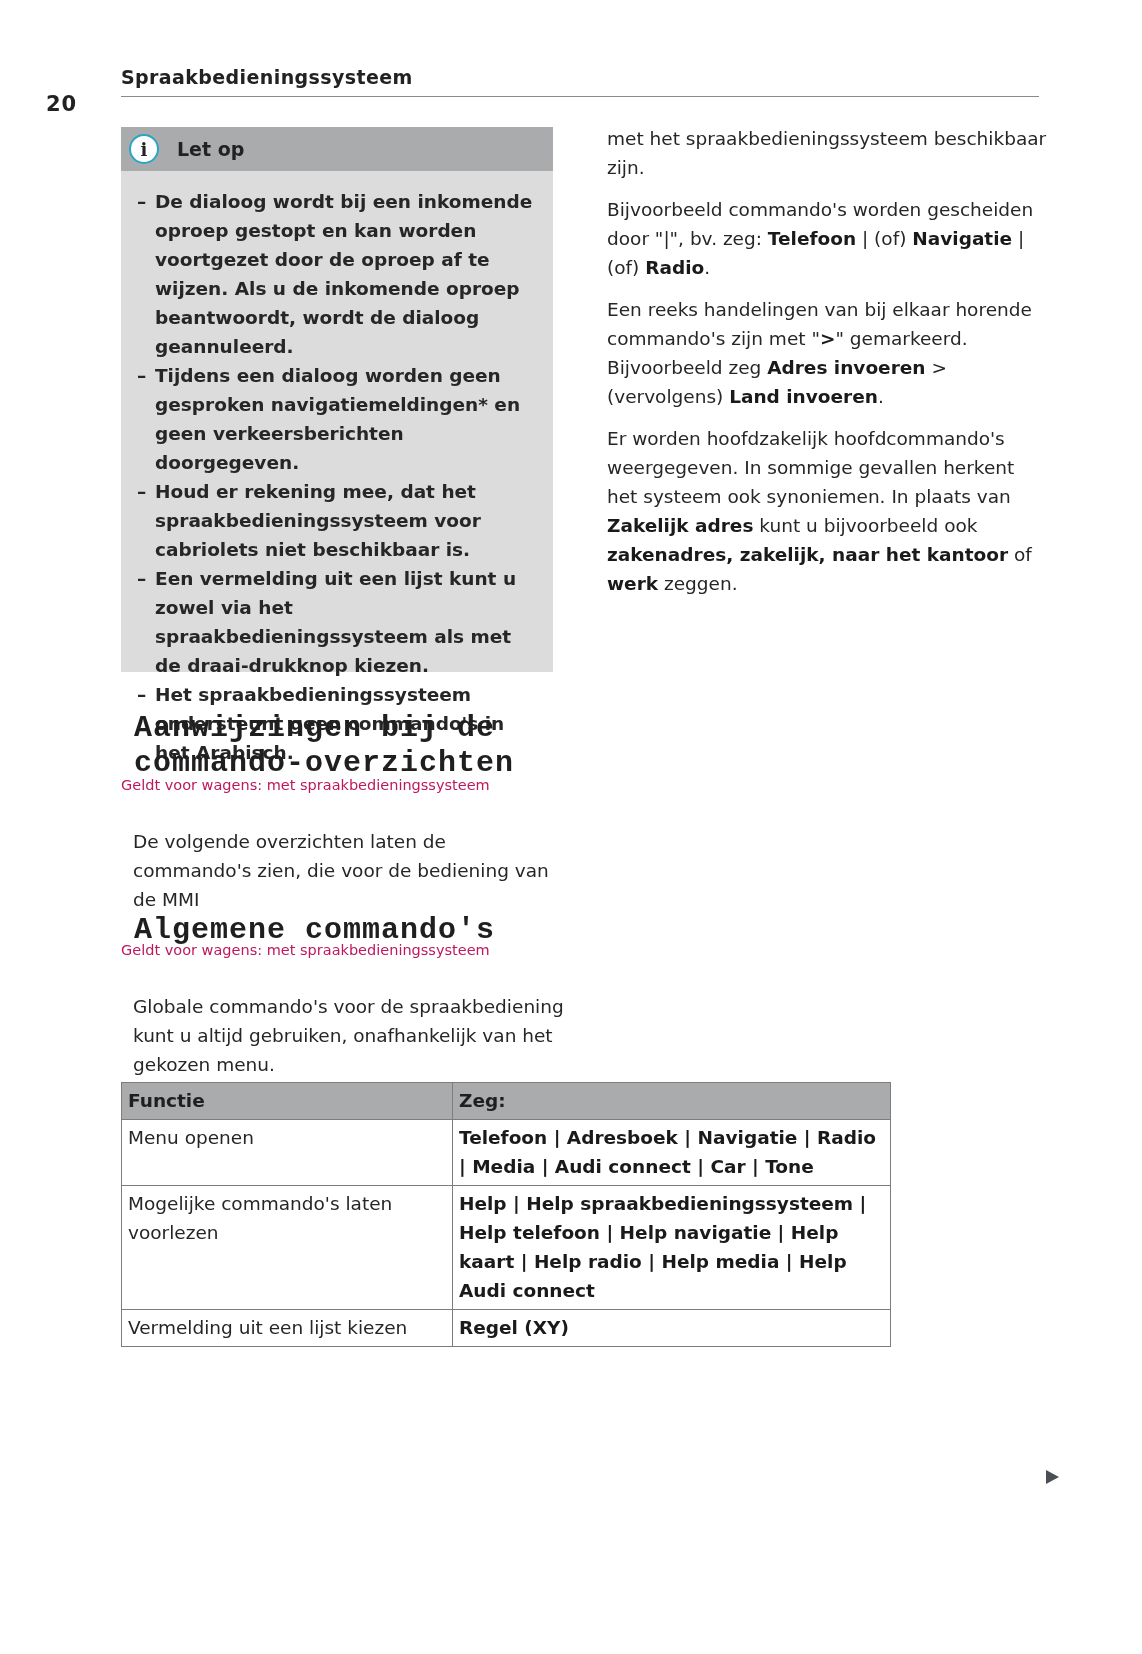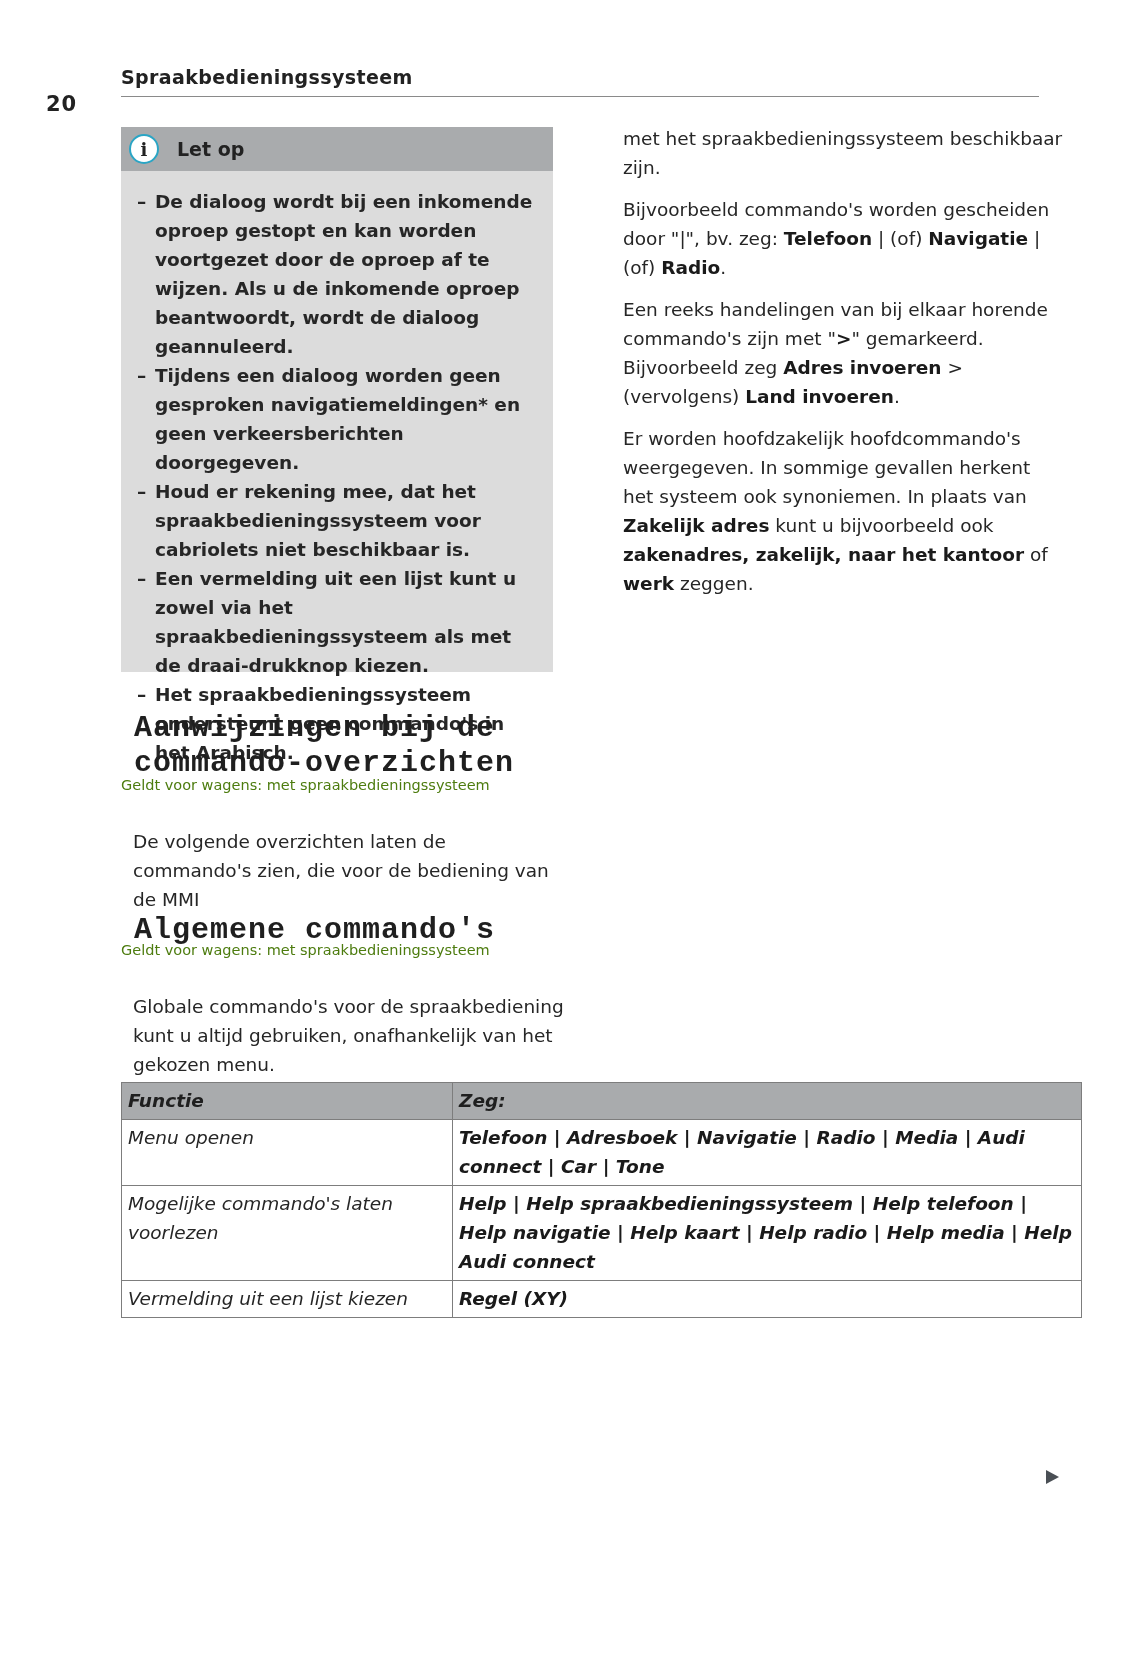--- a/index.html
+++ b/index.html
@@ -11,29 +11,29 @@
 
   .note-box { position:absolute; left:121px; top:127px; width:432px; height:545px; background:#dcdcdc; }
   .note-head { height:44px; background:#a9abad; display:flex; align-items:center; padding-left:8px; }
   .info-icon { width:30px; height:30px; border-radius:50%; background:#ffffff; border:2.5px solid #2aa5c5; box-sizing:border-box;
                display:flex; align-items:center; justify-content:center; font-family:"DejaVu Serif", serif; font-weight:bold; font-size:18px; color:#222; }
   .note-title { margin-left:18px; font-size:19px; font-weight:bold; color:#222; }
   .note-list { list-style:none; margin:0; padding:16px 14px 0 16px;font-weight:bold; }
   .note-list li { position:relative; padding-left:18px; font-size:18.5px; line-height:29px; color:#262626; }
   .note-list li::before { content:"–"; position:absolute; left:0; top:0; }
 
-  .col-right { position:absolute; left:607px; top:124px; width:440px;margin-left:16px; }
+  .col-right { position:absolute; left:607px; top:124px; width:440px; }
   .para { font-size:18.5px; line-height:29px; color:#262626; margin:0 0 13px 0; }
   .para b { font-weight:bold; color:#1a1a1a; }
 
   .h2 { position:absolute; left:121px; font-size:30px; font-weight:bold; line-height:35px; letter-spacing:1px; color:#1f1f1f; margin:13px;font-family:Liberation Mono, monospace; }
-  .applies { position:absolute; left:121px; font-size:14.5px; color:#4d7c0f; }
+  .applies { position:absolute; left:121px; font-size:14.5px; color:#be185d; }
   .body-para { position:absolute; left:121px; width:440px; font-size:18.5px; line-height:29px; color:#262626; margin:12px; }
 
-  table.cmd { position:absolute; left:121px; top:1082px; width:961px; border-collapse:collapse;font-style:italic; }
+  table.cmd { position:absolute; left:121px; top:1082px; width:770px; border-collapse:collapse; }
   table.cmd th, table.cmd td { border:1.5px solid #7d7d7d; vertical-align:top; text-align:left; padding:3px 6px 4px 6px;
                                font-size:18.5px; line-height:29px; }
   table.cmd th { background:#a9abad; font-weight:bold; color:#1f1f1f; }
   table.cmd td.fn { width:318px; color:#262626; }
   table.cmd td.say { font-weight:bold; color:#1a1a1a; }
   .arrow { position:absolute; left:1046px; top:1470px; width:0; height:0; border-top:7px solid transparent; border-bottom:7px solid transparent; border-left:13px solid #4a4f55; }
 </style>
 </head>
 <body>
 

